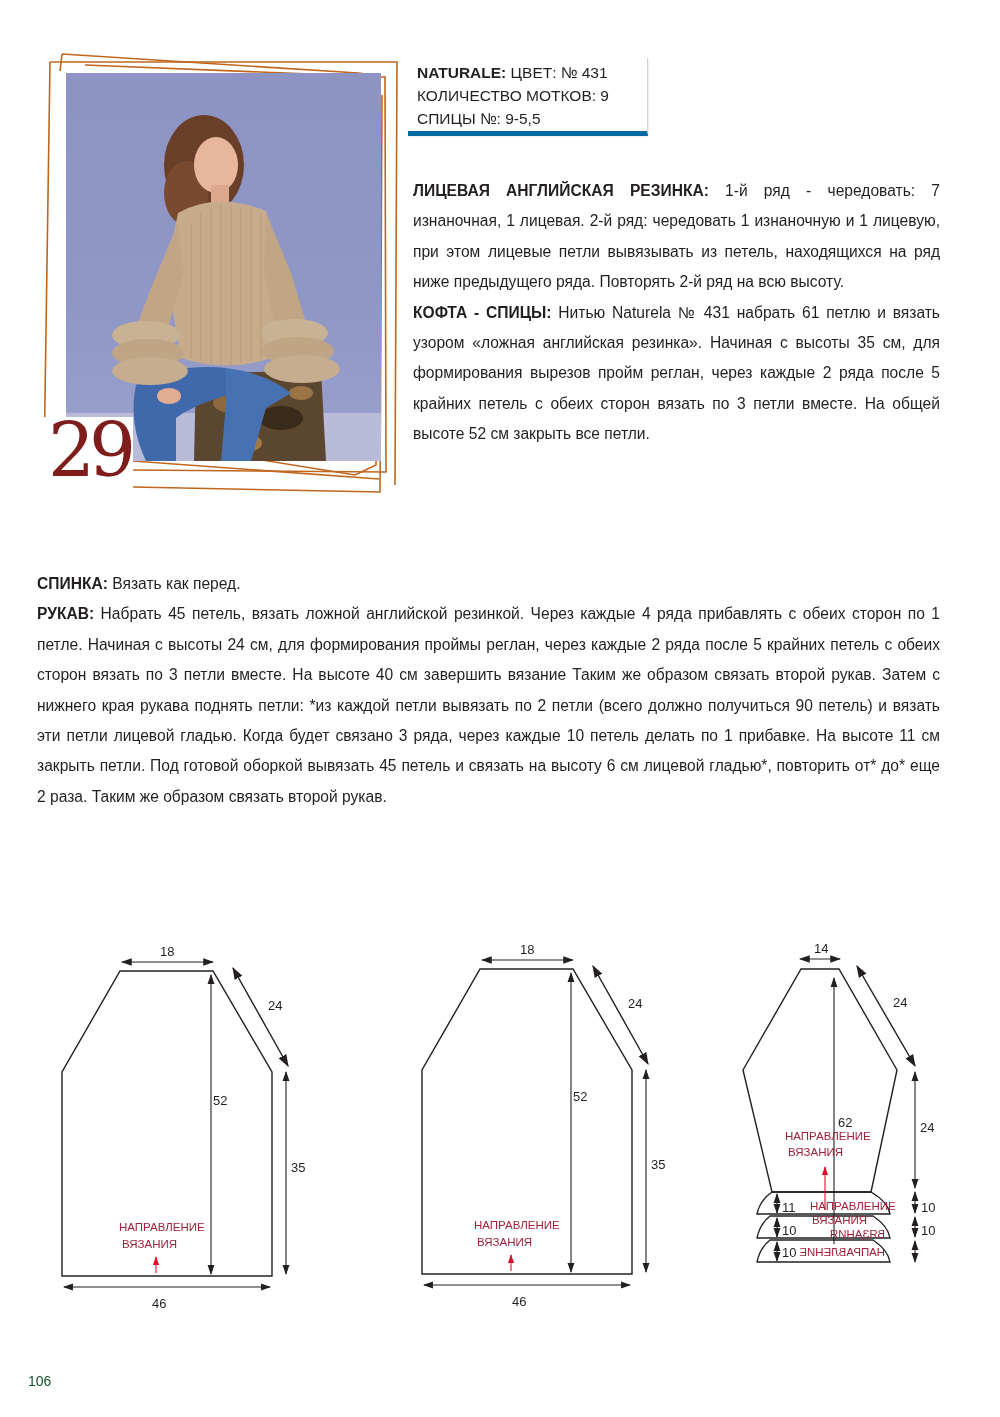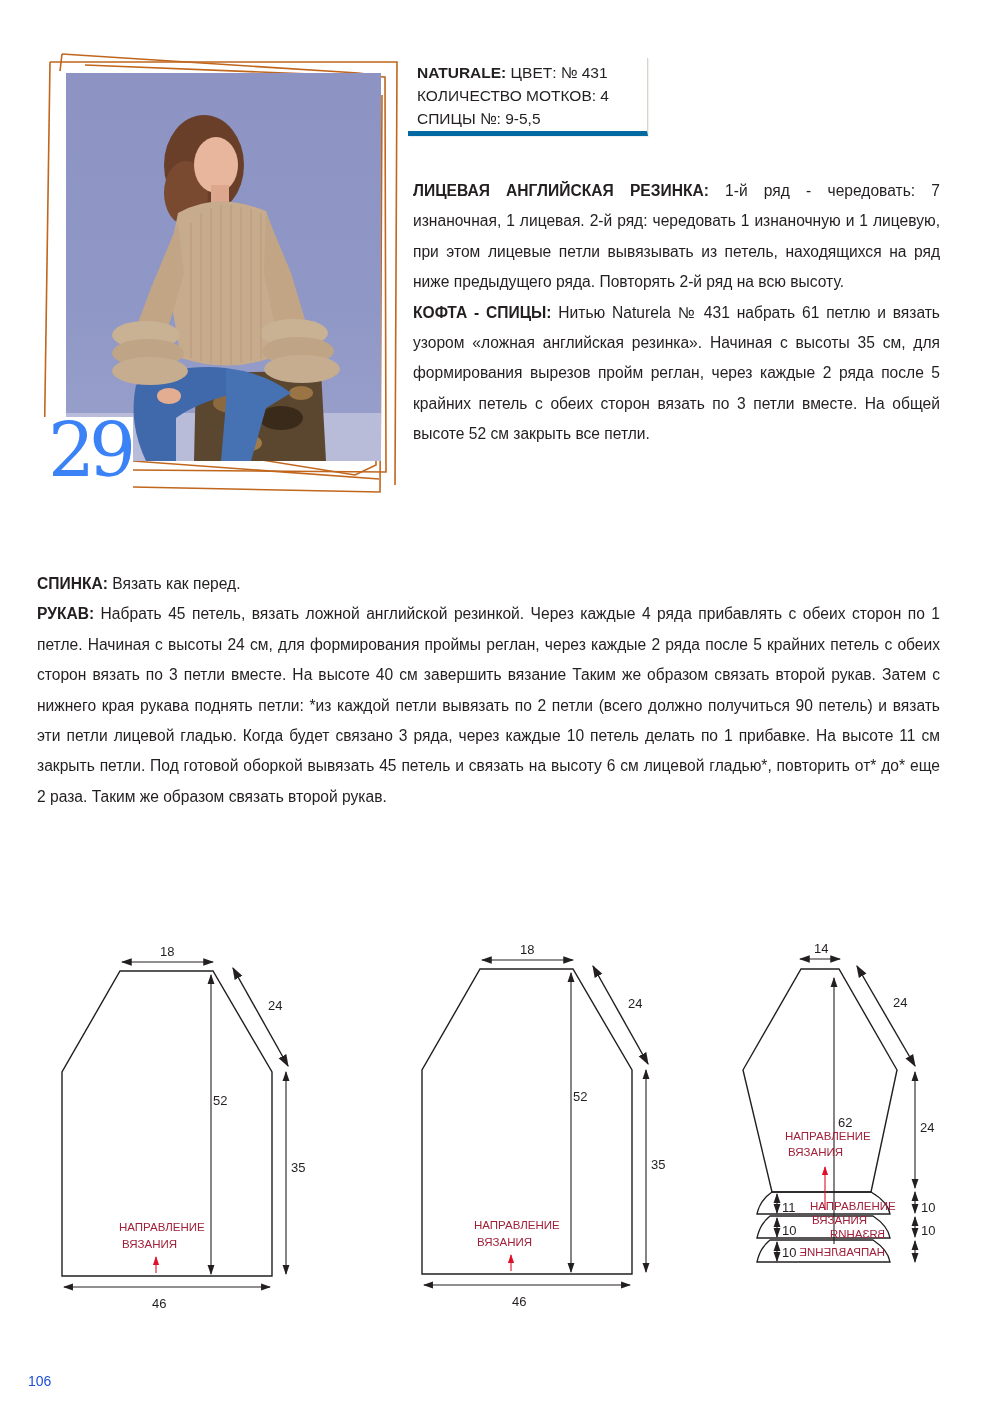--- a/index.html
+++ b/index.html
@@ -7,21 +7,21 @@
   body { position: relative; font-family: "Liberation Sans", "DejaVu Sans", sans-serif; color: #231f20; }
 
   
   .photo-block { position: absolute; left: 40px; top: 45px; width: 370px; height: 455px; }
   .photo-block svg.frames { position: absolute; left: 0; top: 0; width: 370px; height: 455px; overflow: visible; }
   .photo { position: absolute; left: 26px; top: 28px; width: 315px; height: 388px; overflow: hidden;
            background: linear-gradient(180deg, #8d94c3 0%, #8f97c6 60%, #9aa1cc 100%); }
   .photo svg { width: 100%; height: 100%; display: block; }
   .issue-number-box { position: absolute; left: 0; top: 372px; width: 93px; height: 78px; background: #fff; }
   .issue-number { position: absolute; left: 8px; top: 368px; font-family: "DejaVu Serif", "Liberation Serif", serif;
-                  font-size: 74px; font-weight: 300; color: #3b82f6; letter-spacing: -6px; line-height: 1; }
+                  font-size: 74px; font-weight: 300; color: #7f1d1d; letter-spacing: -6px; line-height: 1; }
 
   
   .yarn-box { position: absolute; left: 408px; top: 58px; width: 240px; height: 78px;
               border-right: 1px solid #d9d4c8; border-bottom: 5px solid #0369a1;
               box-shadow: 1px 1px 1px rgba(0,0,0,0.06); padding: 3px 0 0 9px; }
   .yarn-box .line { font-size: 15.5px; line-height: 23px; color: #231f20; white-space: nowrap; }
   .yarn-box b { font-weight: 700; }
 
   
   .text-right { position: absolute; left: 413px; top: 176px; width: 527px; font-size: 15.6px; line-height: 30.4px; text-align: justify; }
@@ -30,21 +30,21 @@
   .text-full { position: absolute; left: 37px; top: 569px; width: 903px; font-size: 15.6px; line-height: 30.4px; text-align: justify; }
   .text-full p { margin: 0; }
   b.lbl { font-weight: 700; }
 
   
   .diagram { position: absolute; }
   .diagram svg { overflow: visible; display: block; }
   .dim { font-family: "Liberation Sans", sans-serif; font-size: 13px; fill: #231f20; }
   .dir { font-family: "Liberation Sans", sans-serif; font-size: 11.5px; fill: #a2213a; }
 
-  .page-number { position: absolute; left: 28px; top: 1373px; font-size: 14px; color: #1d4ed8; text-align: right; }
+  .page-number { position: absolute; left: 28px; top: 1373px; font-size: 14px; color: #14532d; text-align: right; }
 </style>
 </head>
 <body>
 
 <div class="photo-block">
   <svg class="frames" viewBox="0 0 370 455">
     <g fill="none" stroke="#c0661d" stroke-width="1.6">
 
       <path d="M22,9 L318,28 L334,30 L336,420 L315,430 L53,388"></path>
       <path d="M22,9 L20,26"></path>
@@ -106,21 +106,21 @@
   </div>
   <div class="issue-number-box"></div>
   <div class="issue-number">29</div>
 </div>
 
 <div class="yarn-box">
   <div class="line">
     <b>NATURALE:</b>
     <span>ЦВЕТ: № 431</span>
   </div>
-  <div class="line">КОЛИЧЕСТВО МОТКОВ: 4</div>
+  <div class="line">КОЛИЧЕСТВО МОТКОВ: 9</div>
   <div class="line">СПИЦЫ №: 9-5,5</div>
 </div>
 
 <div class="text-right">
   <p><b class="lbl">ЛИЦЕВАЯ АНГЛИЙСКАЯ РЕЗИНКА:</b><span> 1-й ряд - чередовать: 7 изнаночная, 1 лицевая. 2-й ряд: чередовать 1 изнаночную и 1 лицевую, при этом лицевые петли вывязывать из петель, находящихся на ряд ниже предыдущего ряда. Повторять 2-й ряд на всю высоту.</span></p>
   <p><b class="lbl">КОФТА - СПИЦЫ:</b><span> Нитью Naturela № 431 набрать 61 петлю и вязать узором «ложная английская резинка». Начиная с высоты 35 см, для формирования вырезов пройм реглан, через каждые 2 ряда после 5 крайних петель с обеих сторон вязать по 3 петли вместе.  На общей высоте 52 см закрыть все петли.</span></p>
 </div>
 
 <div class="text-full">
   <p><b class="lbl">СПИНКА:</b><span> Вязать как перед.</span></p>

